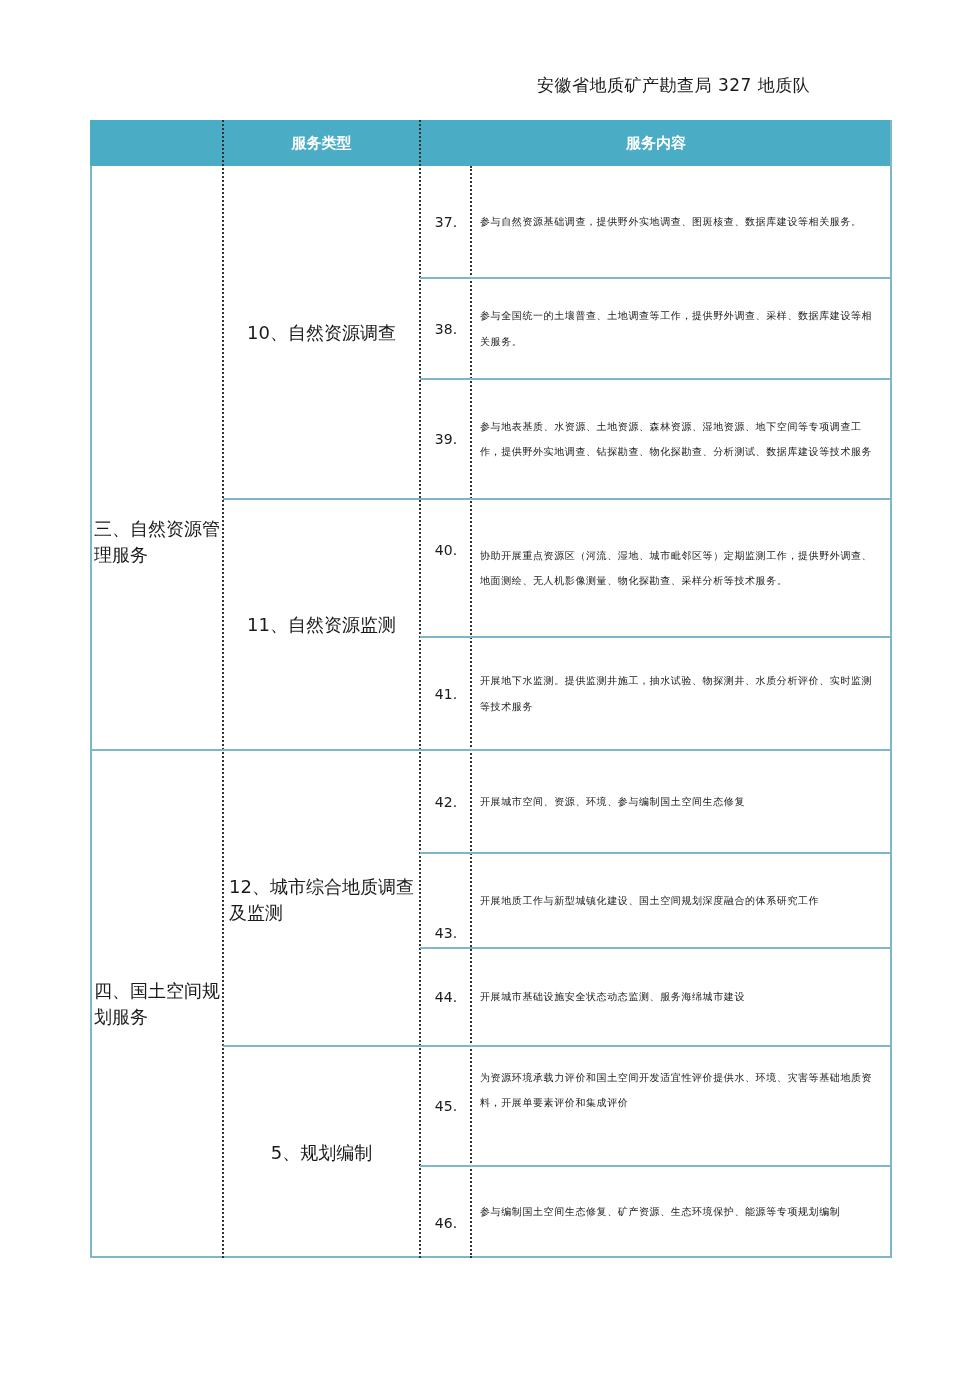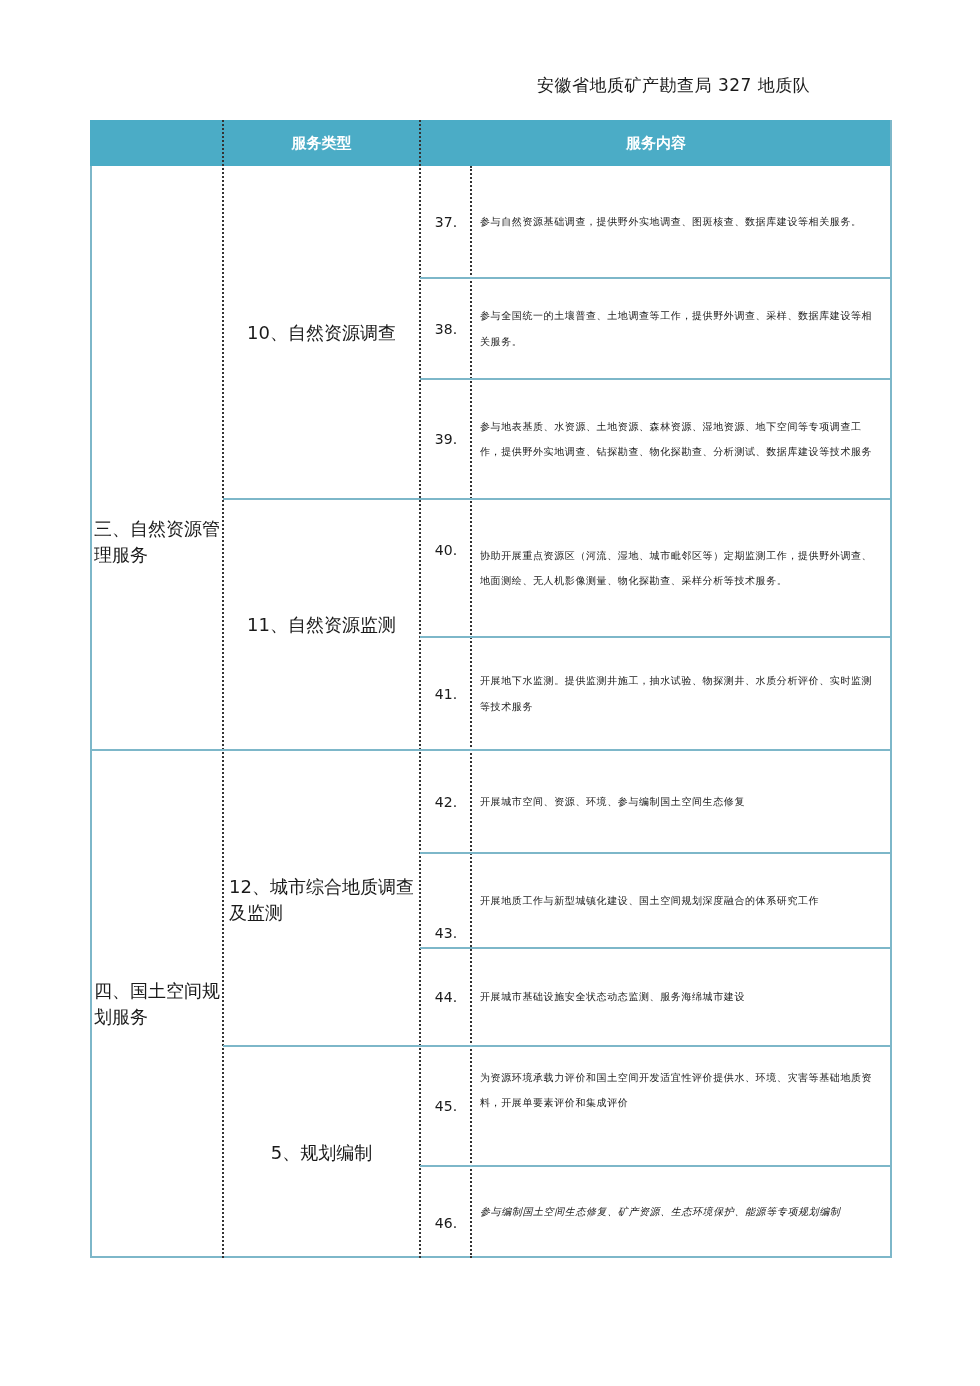--- a/index.html
+++ b/index.html
@@ -76,14 +76,14 @@
   <div class="num" style="left:331px;top:734px;width:50px;height:78px;margin-top:40px;">43.</div>
   <div class="txt" style="left:390px;top:734px;width:410px;height:93px;">开展地质工作与新型城镇化建设、国土空间规划深度融合的体系研究工作</div>
 
   <div class="num" style="left:331px;top:829px;width:50px;height:96px;">44.</div>
   <div class="txt" style="left:390px;top:829px;width:410px;height:96px;">开展城市基础设施安全状态动态监测、服务海绵城市建设</div>
 
   <div class="num" style="left:331px;top:927px;width:50px;height:118px;">45.</div>
   <div class="txt" style="left:390px;top:927px;width:410px;height:86px;">为资源环境承载力评价和国土空间开发适宜性评价提供水、环境、灾害等基础地质资料，开展单要素评价和集成评价</div>
 
   <div class="num" style="left:331px;top:1047px;width:50px;height:89px;margin-top:11px;">46.</div>
-  <div class="txt" style="left:390px;top:1047px;width:410px;height:89px;font-style:italic;">参与编制国土空间生态修复、矿产资源、生态环境保护、能源等专项规划编制</div>
+  <div class="txt" style="left:390px;top:1047px;width:410px;height:89px;">参与编制国土空间生态修复、矿产资源、生态环境保护、能源等专项规划编制</div>
 </div>
 
 </body></html>

